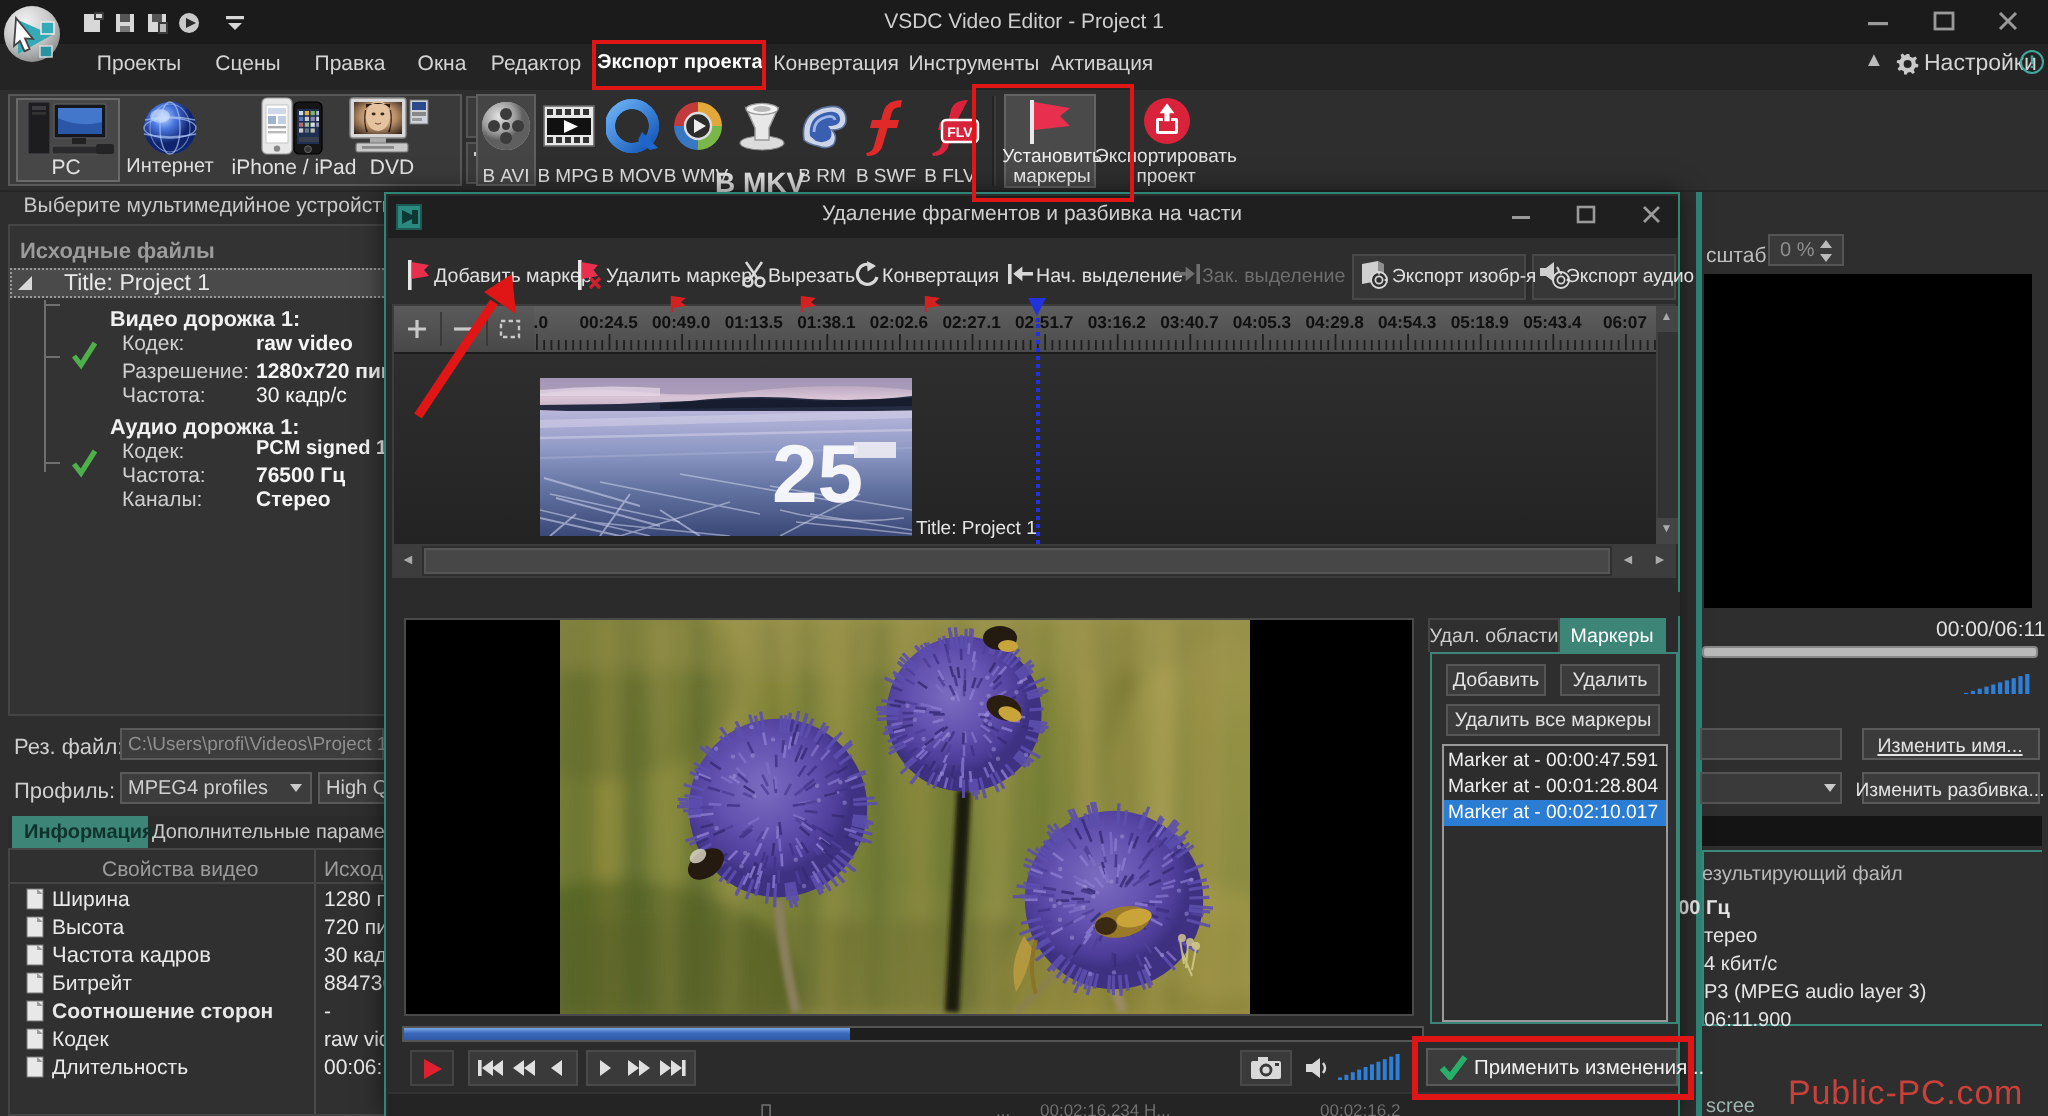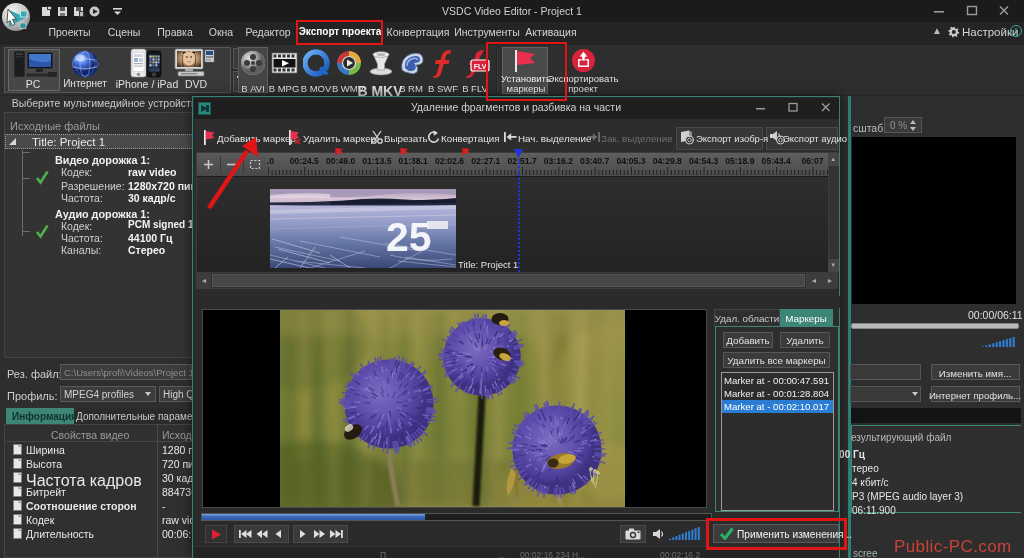--- a/index.html
+++ b/index.html
@@ -251,45 +251,45 @@
 <circle cx="12.5" cy="12.5" r="11.5" fill="#d8233a"></circle>
 <rect x="7" y="11" width="11" height="8" rx="1" fill="#fff"></rect>
 <rect x="8.5" y="12.5" width="8" height="5" fill="#d8233a"></rect>
 <polygon points="12.5,3 17,9 14.2,9 14.2,13 10.8,13 10.8,9 8,9" fill="#fff" stroke="#d8233a" stroke-width="0.8"></polygon>
 </svg>
 <div class="a txt" style="left:583px;top:72.5px;transform:translateX(-50%);font-size:9.5px;color:#e2e2e2;font-weight:normal;">Экспортировать</div>
 <div class="a txt" style="left:583px;top:83px;transform:translateX(-50%);font-size:9.5px;color:#e2e2e2;font-weight:normal;">проект</div>
 <div class="a" style="left:0px;top:96px;width:192px;height:462px;background:#2e2e2e;"></div>
 <div class="a txt" style="left:107px;top:97px;transform:translateX(-50%);font-size:10.5px;color:#c9c9c9;font-weight:normal;">Выберите мультимедийное устройство</div>
 <div class="a" style="left:4px;top:112px;width:188px;height:246px;background:#333333;border:1px solid #454545;border-right:none;"></div>
-<div class="a txt" style="left:10px;top:120px;font-size:11px;color:#9b9b9b;font-weight:normal;">Исходные файлы</div>
+<div class="a txt" style="left:10px;top:120px;font-size:11px;color:#9b9b9b;font-weight:bold;">Исходные файлы</div>
 <div class="a" style="left:5px;top:134px;width:187px;height:14.5px;background:#4a4a4a;border:1px dotted #9a9a9a;border-right:none;"></div>
 <svg class="a" style="left:8px;top:137px;" width="9" height="9" viewBox="0 0 9 9">
     <polygon points="8,1 8,8 1,8" fill="#d8d8d8"></polygon>
   </svg>
 <div class="a txt" style="left:32px;top:136px;font-size:11.5px;color:#e8e8e8;font-weight:normal;">Title: Project 1</div>
 <div class="a" style="left:22px;top:150px;width:1px;height:86px;background:#6f6f6f;"></div>
 <div class="a" style="left:22px;top:152px;width:8px;height:1px;background:#6f6f6f;"></div>
 <div class="a" style="left:22px;top:178px;width:8px;height:1px;background:#6f6f6f;"></div>
 <div class="a" style="left:22px;top:231px;width:8px;height:1px;background:#6f6f6f;"></div>
 <div class="a txt" style="left:55px;top:153.5px;font-size:10.8px;color:#f0f0f0;font-weight:bold;">Видео дорожка 1:</div>
 <div class="a txt" style="left:61px;top:166px;font-size:10.5px;color:#cfcfcf;font-weight:normal;">Кодек:</div>
 <div class="a txt" style="left:128px;top:166px;font-size:10.5px;color:#f5f5f5;font-weight:bold;">raw video</div>
 <div class="a txt" style="left:61px;top:180px;font-size:10.5px;color:#cfcfcf;font-weight:normal;">Разрешение:</div>
 <div class="a txt" style="left:128px;top:180px;font-size:10.5px;color:#f5f5f5;font-weight:bold;">1280x720 пикс</div>
 <div class="a txt" style="left:61px;top:192px;font-size:10.5px;color:#cfcfcf;font-weight:normal;">Частота:</div>
-<div class="a txt" style="left:128px;top:192px;font-size:10.5px;color:#f5f5f5;font-weight:bold;">30 кадр/с</div>
+<div class="a txt" style="left:128px;top:192px;font-size:10.5px;color:#f5f5f5;font-weight:normal;">30 кадр/с</div>
 <svg class="a" style="left:35px;top:170px;" width="14" height="15" viewBox="0 0 14 15">
     <path d="M2 8 L5.5 12.5 L12.5 1.5" stroke="#4db04a" stroke-width="2.6" fill="none"></path>
   </svg>
 <div class="a txt" style="left:55px;top:207.5px;font-size:10.8px;color:#f0f0f0;font-weight:bold;">Аудио дорожка 1:</div>
 <div class="a txt" style="left:61px;top:219.5px;font-size:10.5px;color:#cfcfcf;font-weight:normal;">Кодек:</div>
 <div class="a txt" style="left:128px;top:219px;font-size:10px;color:#f5f5f5;font-weight:bold;">PCM signed 16-</div>
 <div class="a txt" style="left:61px;top:232px;font-size:10.5px;color:#cfcfcf;font-weight:normal;">Частота:</div>
-<div class="a txt" style="left:128px;top:232px;font-size:10.5px;color:#f5f5f5;font-weight:bold;">44100 Гц</div>
+<div class="a txt" style="left:128px;top:232px;font-size:10.5px;color:#f5f5f5;font-weight:bold;">76500 Гц</div>
 <div class="a txt" style="left:61px;top:244px;font-size:10.5px;color:#cfcfcf;font-weight:normal;">Каналы:</div>
 <div class="a txt" style="left:128px;top:244px;font-size:10.5px;color:#f5f5f5;font-weight:bold;">Стерео</div>
 <svg class="a" style="left:35px;top:224px;" width="14" height="15" viewBox="0 0 14 15">
     <path d="M2 8 L5.5 12.5 L12.5 1.5" stroke="#4db04a" stroke-width="2.6" fill="none"></path>
   </svg>
 <div class="a txt" style="left:7px;top:368px;font-size:11px;color:#cfcfcf;font-weight:normal;">Рез. файл:</div>
 <div class="a" style="left:60px;top:364px;width:132px;height:16px;background:#3d3d3d;border:1px solid #5a5a5a;"></div>
 <div class="a txt" style="left:64px;top:367px;font-size:9.5px;color:#8f8f8f;font-weight:normal;">C:\Users\profi\Videos\Project 1.av</div>
 <div class="a txt" style="left:7px;top:390px;font-size:11px;color:#cfcfcf;font-weight:normal;">Профиль:</div>
 <div class="a" style="left:60px;top:386px;width:96px;height:16px;background:#3d3d3d;border:1px solid #5a5a5a;"></div>
@@ -315,21 +315,21 @@
 <svg class="a" style="left:13px;top:458px;" width="9" height="11" viewBox="0 0 9 11">
     <rect x="0.5" y="0.5" width="8" height="10" fill="#e8e8e8" stroke="#777" stroke-width="0.5"></rect>
     <polygon points="5.5,0.5 8.5,3 5.5,3" fill="#999"></polygon>
   </svg>
 <div class="a txt" style="left:26px;top:458px;font-size:10.5px;color:#e8e8e8;font-weight:normal;">Высота</div>
 <div class="a txt" style="left:162px;top:458px;font-size:10.5px;color:#e8e8e8;font-weight:normal;">720 пик</div>
 <svg class="a" style="left:13px;top:472px;" width="9" height="11" viewBox="0 0 9 11">
     <rect x="0.5" y="0.5" width="8" height="10" fill="#e8e8e8" stroke="#777" stroke-width="0.5"></rect>
     <polygon points="5.5,0.5 8.5,3 5.5,3" fill="#999"></polygon>
   </svg>
-<div class="a txt" style="left:26px;top:472px;font-size:16px;color:#e8e8e8;font-weight:normal;">Частота кадров</div>
+<div class="a txt" style="left:26px;top:472px;font-size:11px;color:#e8e8e8;font-weight:normal;">Частота кадров</div>
 <div class="a txt" style="left:162px;top:472px;font-size:10.5px;color:#e8e8e8;font-weight:normal;">30 кадр</div>
 <svg class="a" style="left:13px;top:486px;" width="9" height="11" viewBox="0 0 9 11">
     <rect x="0.5" y="0.5" width="8" height="10" fill="#e8e8e8" stroke="#777" stroke-width="0.5"></rect>
     <polygon points="5.5,0.5 8.5,3 5.5,3" fill="#999"></polygon>
   </svg>
 <div class="a txt" style="left:26px;top:486px;font-size:10.5px;color:#e8e8e8;font-weight:normal;">Битрейт</div>
 <div class="a txt" style="left:162px;top:486px;font-size:10.5px;color:#e8e8e8;font-weight:normal;">884736</div>
 <svg class="a" style="left:13px;top:500px;" width="9" height="11" viewBox="0 0 9 11">
     <rect x="0.5" y="0.5" width="8" height="10" fill="#e8e8e8" stroke="#777" stroke-width="0.5"></rect>
     <polygon points="5.5,0.5 8.5,3 5.5,3" fill="#999"></polygon>
@@ -365,25 +365,25 @@
     <rect x="10.2" y="6.3" width="2.108" height="4.2" fill="#2f7fd6"></rect>
     <rect x="13.6" y="5.25" width="2.108" height="5.25" fill="#2f7fd6"></rect>
     <rect x="17" y="4.2" width="2.108" height="6.3" fill="#2f7fd6"></rect>
     <rect x="20.4" y="3.15" width="2.108" height="7.35" fill="#2f7fd6"></rect>
     <rect x="23.8" y="2.1" width="2.108" height="8.4" fill="#2f7fd6"></rect>
     <rect x="27.2" y="1.05" width="2.108" height="9.45" fill="#2f7fd6"></rect>
     <rect x="30.6" y="0" width="2.108" height="10.5" fill="#2f7fd6"></rect>
   </svg>
 <div class="a" style="left:850px;top:364px;width:71px;height:16px;background:#3a3a3a;border:1px solid #555;"></div>
 <div class="a" style="left:931px;top:364px;width:89px;height:16px;background:#3b3b3b;border:1px solid #5a5a5a;"></div>
-<div class="a txt" style="left:975px;top:367.5px;transform:translateX(-50%);font-size:9.8px;color:#e2e2e2;font-weight:normal;">Изменить имя...</div>
+<div class="a txt" style="left:975px;top:367.5px;transform:translateX(-50%);font-size:9.8px;color:#e2e2e2;font-weight:normal;text-decoration:underline;">Изменить имя...</div>
 <div class="a" style="left:850px;top:386px;width:71px;height:16px;background:#3a3a3a;border:1px solid #555;"></div>
 <div class="a" style="left:912px;top:392px;width:0;height:0;border-left:3.5px solid transparent;border-right:3.5px solid transparent;border-top:4.5px solid #c9c9c9;"></div>
 <div class="a" style="left:931px;top:386px;width:89px;height:16px;background:#3b3b3b;border:1px solid #5a5a5a;"></div>
-<div class="a txt" style="left:975px;top:389.5px;transform:translateX(-50%);font-size:9.6px;color:#e2e2e2;font-weight:normal;">Интернет профиль...</div>
+<div class="a txt" style="left:975px;top:389.5px;transform:translateX(-50%);font-size:9.6px;color:#e2e2e2;font-weight:normal;">Изменить разбивка...</div>
 <div class="a" style="left:851px;top:408px;width:170px;height:15px;background:#141414;"></div>
 <div class="a" style="left:851px;top:425px;width:170px;height:88px;background:#2f2f2f;border:1px solid #3a8a7c;border-right:none;"></div>
 <div class="a txt" style="left:851px;top:432px;font-size:10px;color:#b9b9b9;font-weight:normal;">езультирующий файл</div>
 <div class="a txt" style="left:828px;top:449px;font-size:10px;color:#e5e5e5;font-weight:bold;">4100 Гц</div>
 <div class="a txt" style="left:852px;top:463px;font-size:10px;color:#e5e5e5;font-weight:normal;">терео</div>
 <div class="a txt" style="left:852px;top:477px;font-size:10px;color:#e5e5e5;font-weight:normal;">4 кбит/с</div>
 <div class="a txt" style="left:852px;top:491px;font-size:10px;color:#e5e5e5;font-weight:normal;">Р3 (MPEG audio layer 3)</div>
 <div class="a txt" style="left:852px;top:505px;font-size:10px;color:#e5e5e5;font-weight:normal;">06:11.900</div>
 <div class="a txt" style="left:853px;top:548px;font-size:10px;color:#9fb5b0;font-weight:normal;">scree</div>
 <div class="a" style="left:192px;top:96px;width:648px;height:462px;background:#2b2b2b;border:1.5px solid #2f8577;border-bottom:none;box-shadow:0 0 12px rgba(0,0,0,0.55);"></div>

